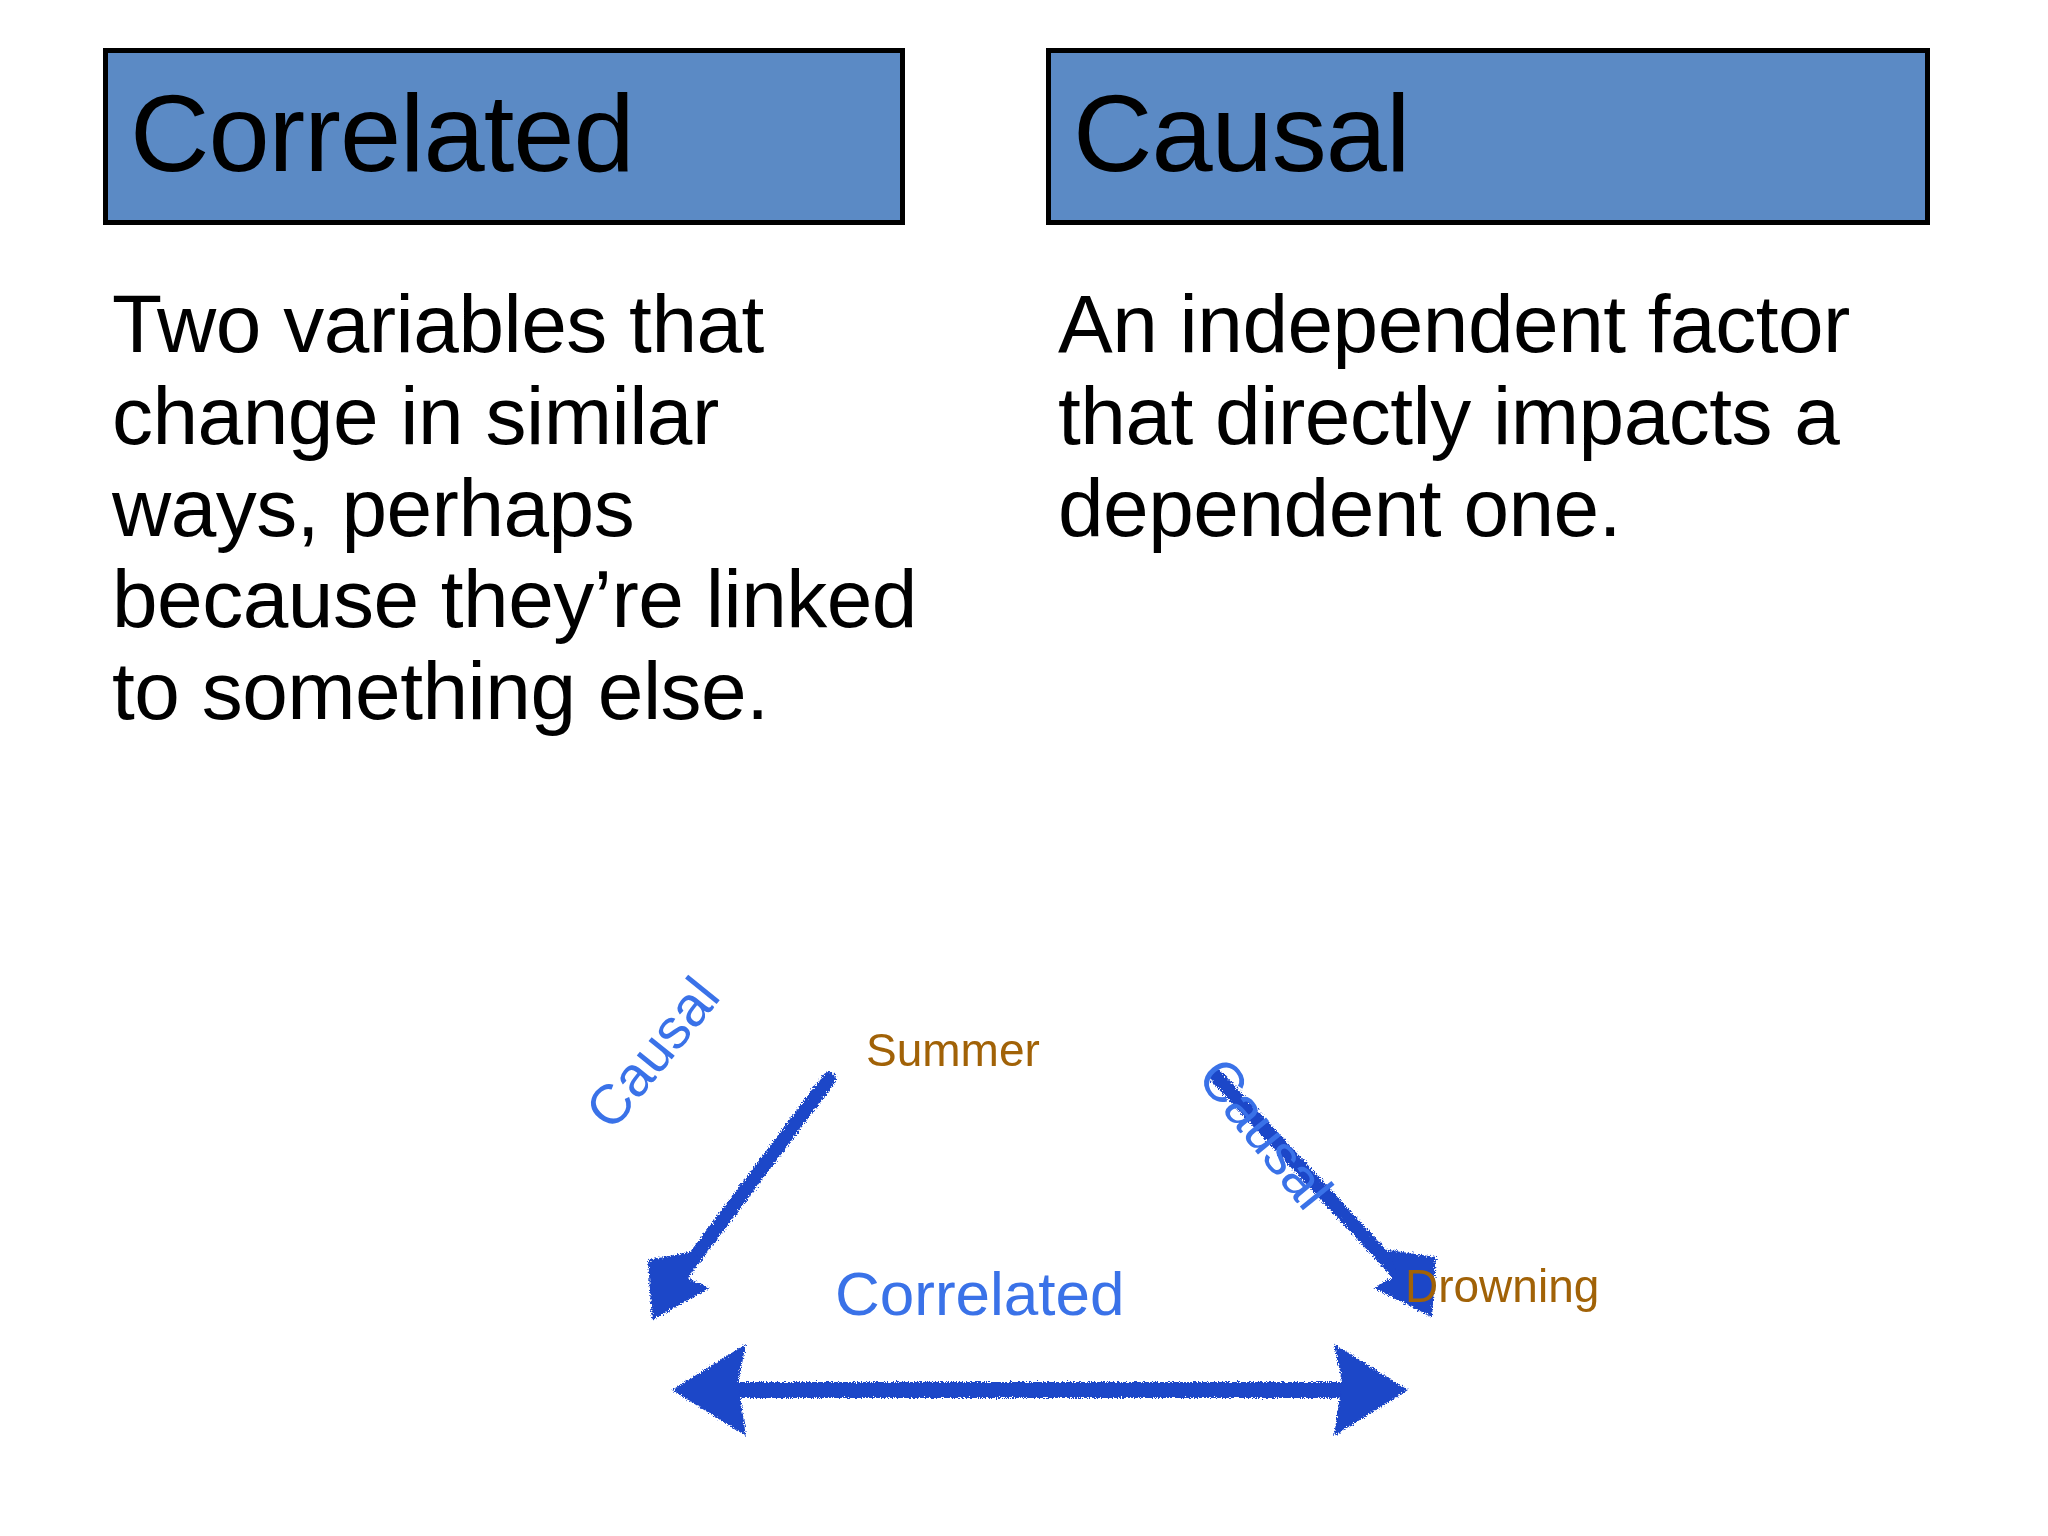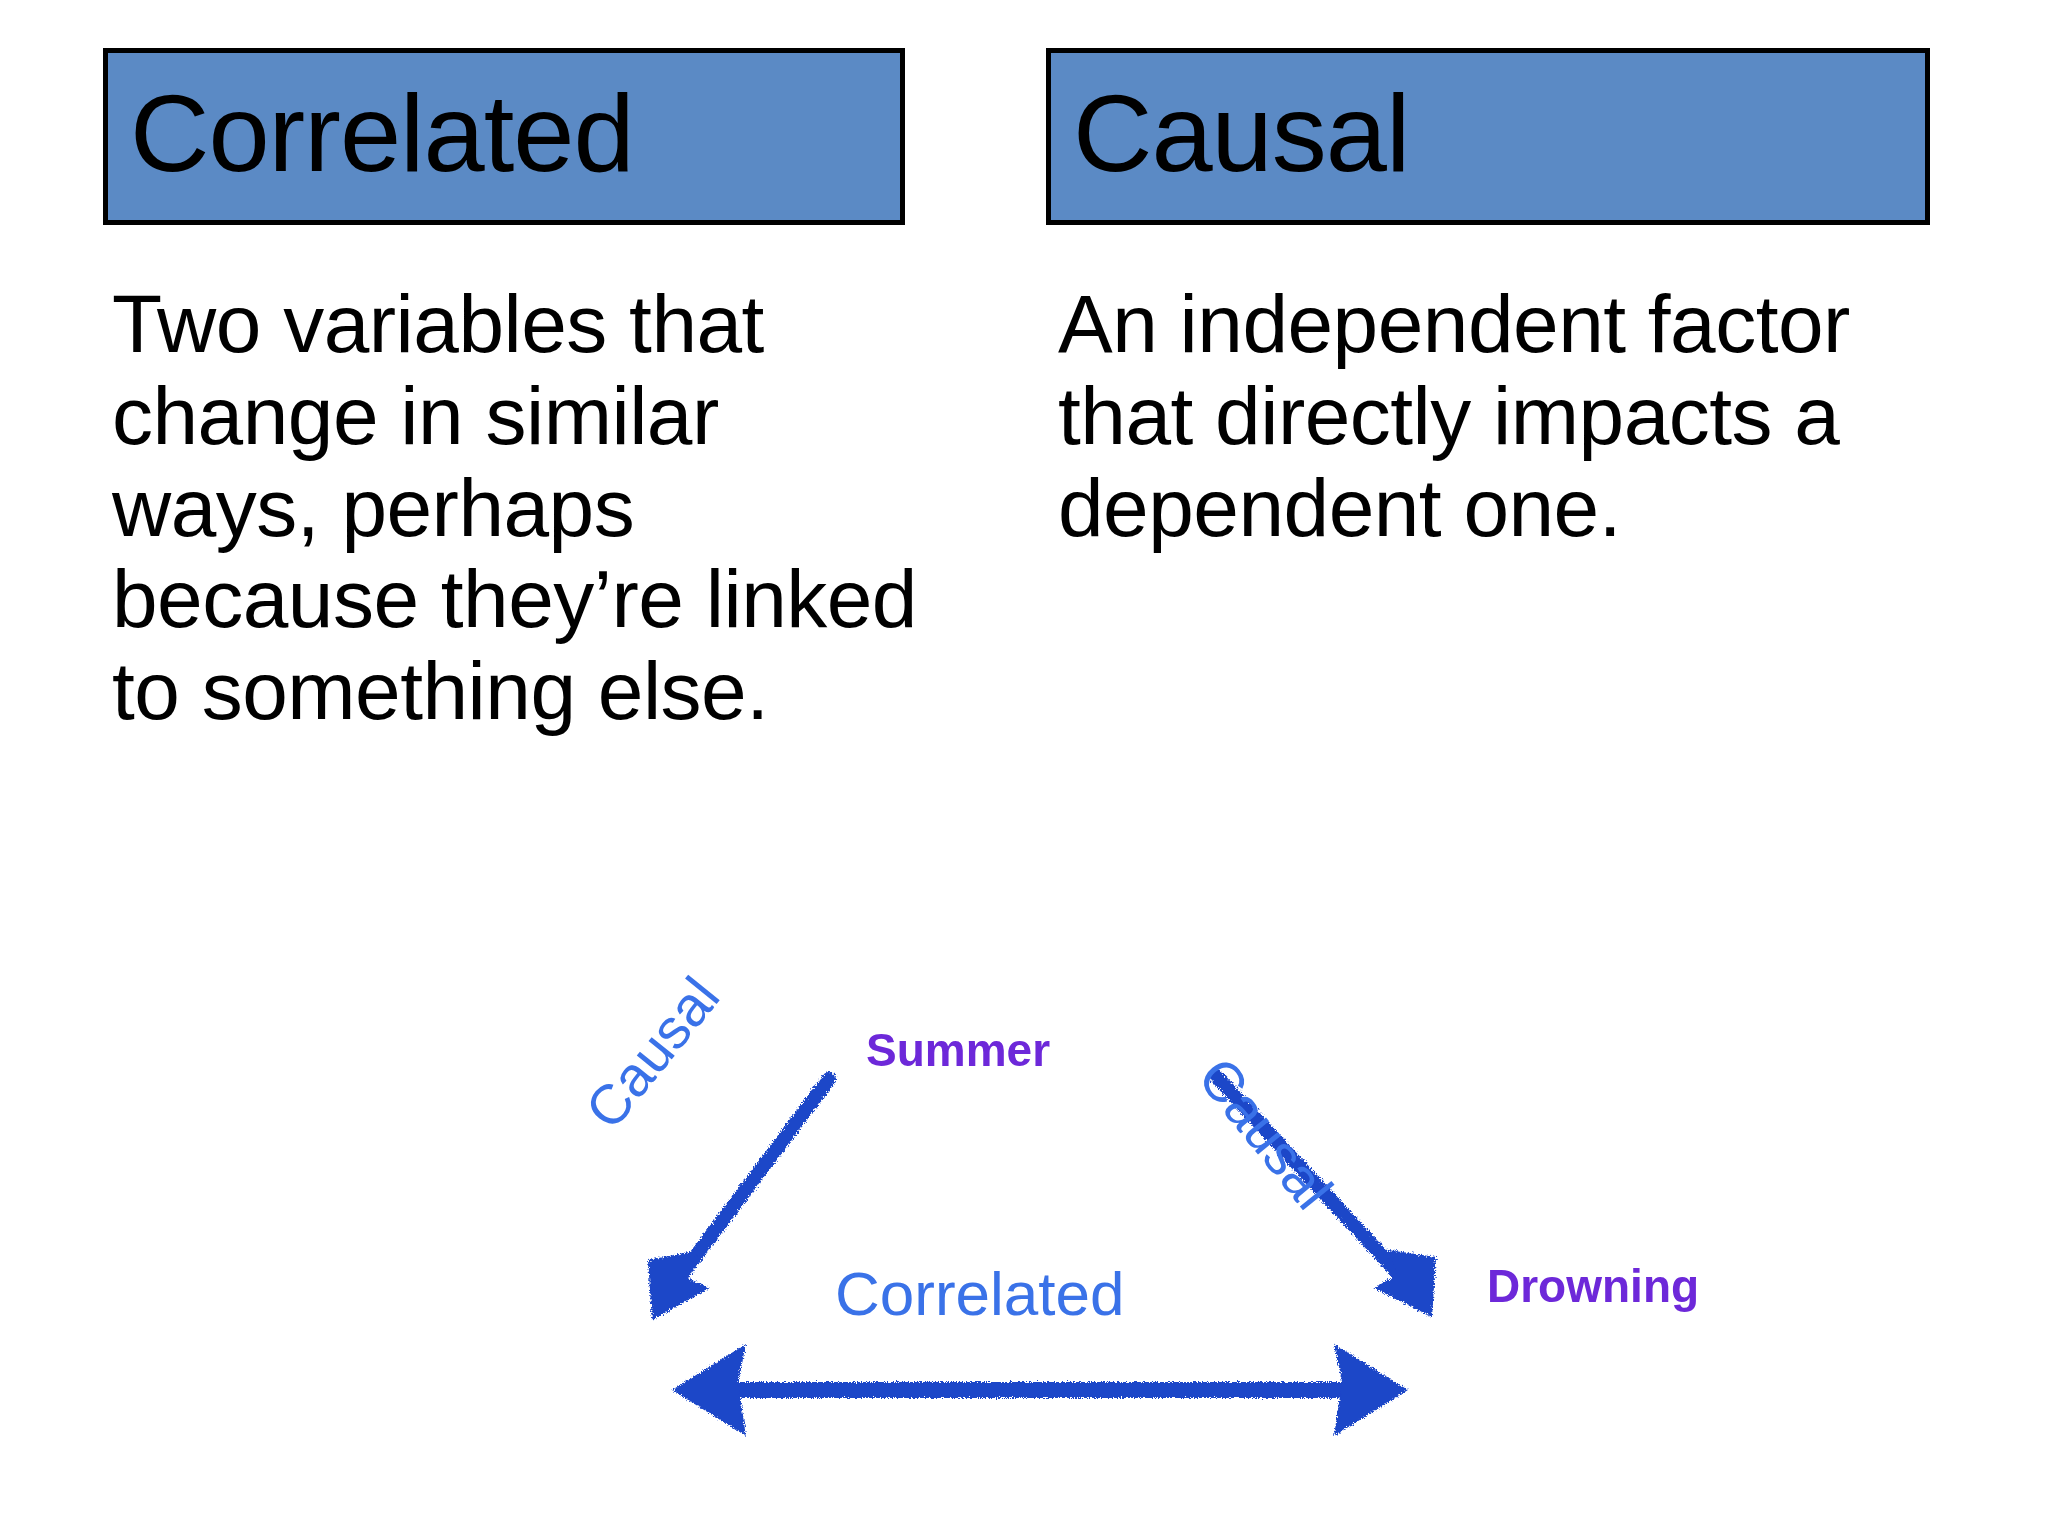--- a/index.html
+++ b/index.html
@@ -69,26 +69,26 @@
     left: 0;
     top: 0;
     width: 2048px;
     height: 596px;
   }
 
   .node-label {
     position: absolute;
     font-size: 46px;
     line-height: 1.22;
-    color: #6d28d9;
-    font-weight: 700;
+    color: #a16207;
+    font-weight: 400;
     white-space: nowrap;
   }
   #node-summer   { left: 866px;  top: 82px;  }
-  #node-drowning { left: 1487px; top: 318px; }
+  #node-drowning { left: 1405px; top: 318px; }
   #node-icecream { left: 163px;  top: 440px; white-space: normal; width: 330px; }
 
   .edge-label {
     position: absolute;
     color: #3a72e8;
     font-weight: 400;
     white-space: nowrap;
   }
   #edge-label-causal-left {
     left: 572px;

